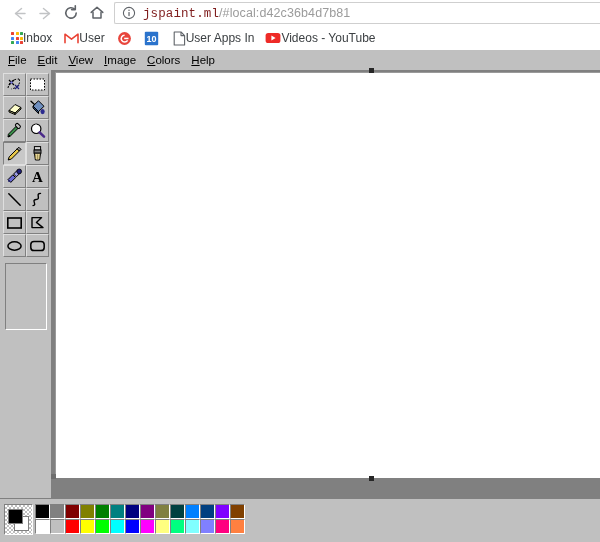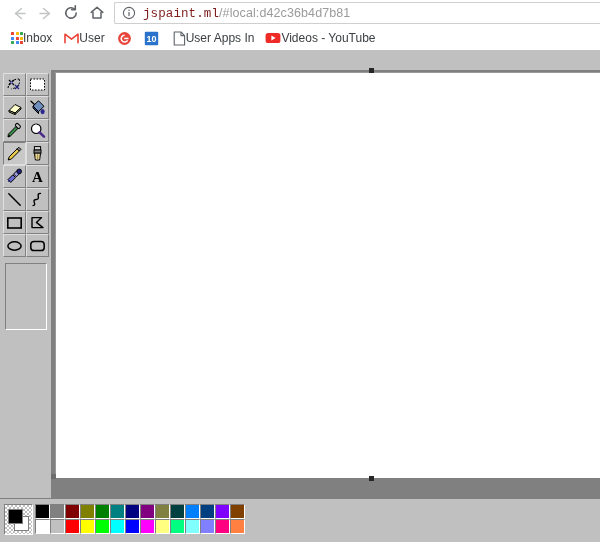--- a/index.html
+++ b/index.html
@@ -400,20 +400,28 @@
         </svg>
       </span>
       <span class="bmk-label">Videos - YouTube</span>
     </div>
 
   </div>
 </div>
 
 <div id="paint-app">
 
+  <div id="menu-bar">
+    <div class="menu-item"><u>F</u>ile</div>
+    <div class="menu-item"><u>E</u>dit</div>
+    <div class="menu-item"><u>V</u>iew</div>
+    <div class="menu-item"><u>I</u>mage</div>
+    <div class="menu-item"><u>C</u>olors</div>
+    <div class="menu-item"><u>H</u>elp</div>
+  </div>
 
   <div id="workspace" style="background: rgb(128, 128, 128);">
 
     <div id="canvas-wrap">
       <div id="canvas-sheet" style="background: rgb(255, 255, 255);"></div>
       <div class="handle" id="handle-top"></div>
       <div class="handle" id="handle-bottom"></div>
       <div class="handle" id="handle-left"></div>
     </div>
 

